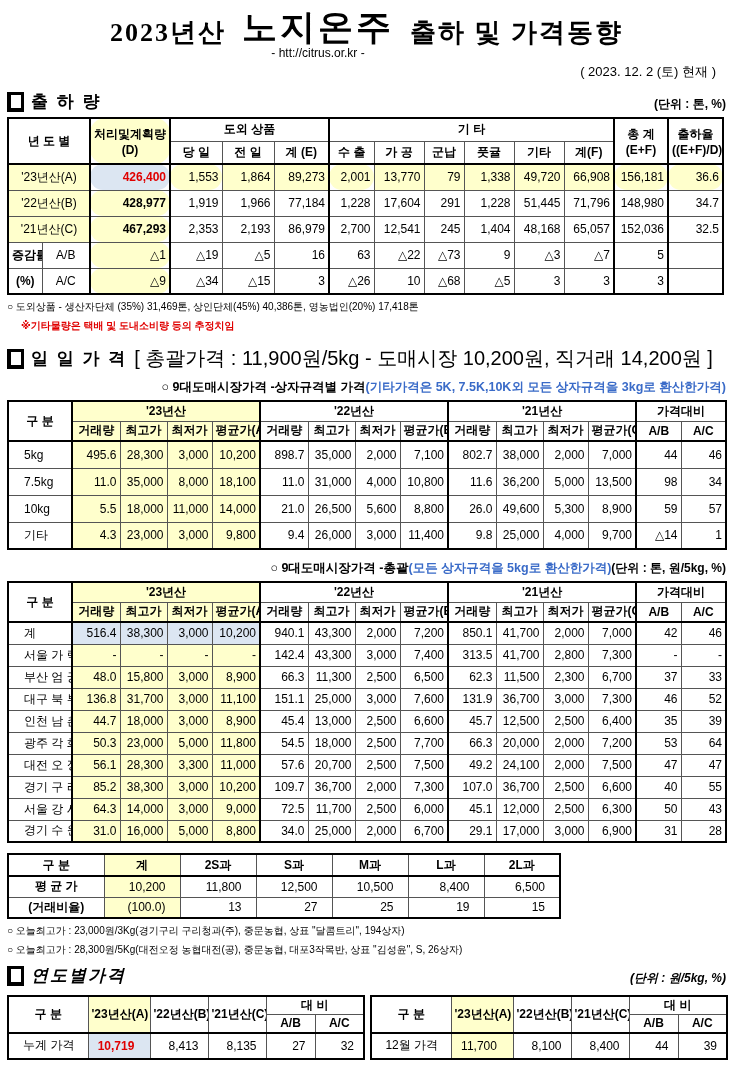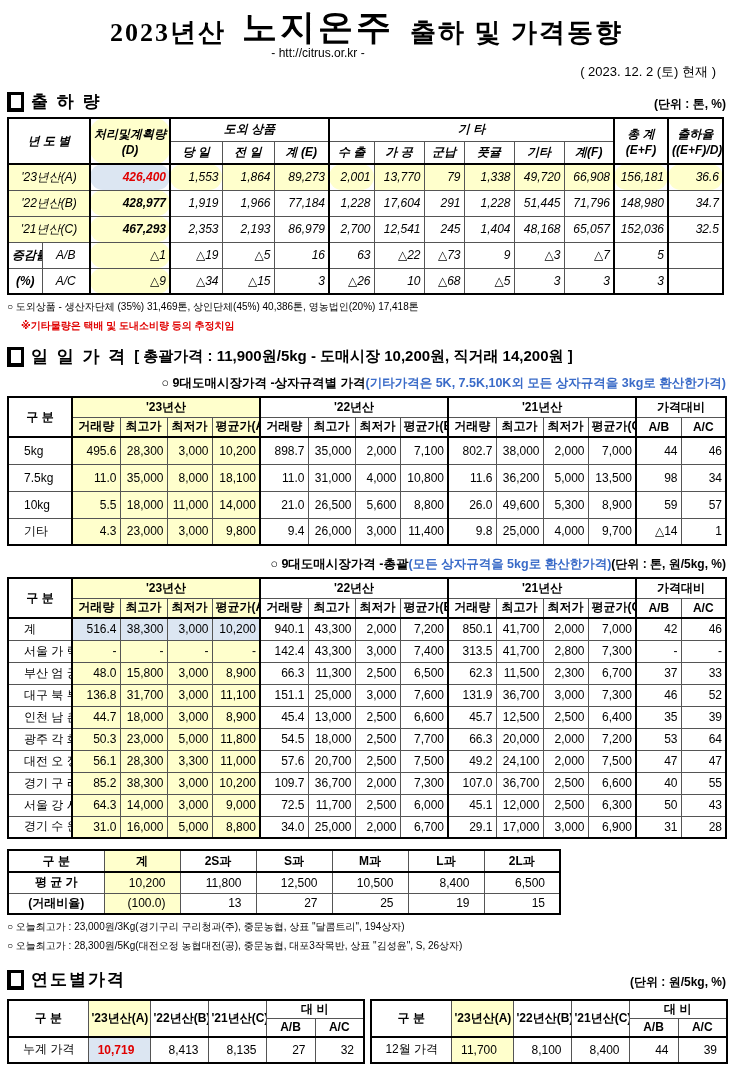--- a/index.html
+++ b/index.html
@@ -15,34 +15,34 @@
   .title-year,.title-rest{font-family:"Liberation Serif","DejaVu Serif",serif;font-weight:bold;font-size:26px;margin-top:5px;letter-spacing:2px;}
   .brand-wrap{display:flex;flex-direction:column;align-items:center;}
   .brand{font-family:"Liberation Serif","DejaVu Serif",serif;font-weight:bold;font-size:35px;line-height:1.0;letter-spacing:3px;}
   .url{font-size:12px;margin-top:1px;}
   .date-line{text-align:right;font-size:13px;margin:3px 10px 0 0;}
   
   .section{display:flex;justify-content:space-between;align-items:flex-end;margin-top:9px;}
   .sec-left{display:flex;align-items:center;gap:7px;}
   .sec-icon{width:10px;height:13px;border:3px solid #000;display:inline-block;border-left-width:4px;border-bottom-width:4px;}
   .sec-title{font-size:17px;font-weight:bold;letter-spacing:2px;}
-  .sec-detail{font-size:15px;font-weight:bold;letter-spacing:0;}
+  .sec-detail{font-size:20px;font-weight:normal;letter-spacing:0;}
   .unit{font-size:12px;font-weight:bold;}
   .subnote{display:flex;justify-content:flex-end;align-items:flex-end;margin-top:7px;font-size:12.5px;font-weight:bold;}
   .blue{color:#3A6BC8;}
   .note{font-size:10px;margin-top:5px;}
   .note.red{color:#E00000;font-weight:bold;margin-left:14px;}
   
   table{border-collapse:collapse;table-layout:fixed;border:2px solid #000;margin-top:4px;}
   th,td{border:1px solid #555;overflow:hidden;white-space:nowrap;padding:0 3px;}
   th{font-weight:bold;text-align:center;font-size:12px;}
   tbody tr:first-child td{border-top:2px solid #000;}
   .hl{background:#FFFFCC;}
   
-  .t1{width:601px;font-style:italic;}
+  .t1{width:601px;}
   .t1 thead tr{height:23px;}
   .t1 tbody tr{height:26px;}
   .t1 tbody td{text-align:right;}
   .t1 tbody td.col0,.t1 tbody td.col1{text-align:center;}
   .t1 .col2,.t1 .col3,.t1 .col6,.t1 .col12,.t1 .col13{border-left:2px solid #000;border-radius:15px;}
   .t1 .col9,.t1 .col10{border-left:1px dotted #777;}
   .t1 td.col2{background:#FFFFCC;}
   .t1 tr.y23 td{background:#FFFFCC;}
   .t1 tr.y23 td.col2{background:#DCE6F2;color:#E00000;font-weight:bold;}
   .t1 tr.y22 td.col0,.t1 tr.y21 td.col0{background:#FFFFCC;}
@@ -618,21 +618,21 @@
         <td class="col4">25</td>
         <td class="col5">19</td>
         <td class="col6">15</td>
       </tr>
     </tbody>
 </table>
 
 <div class="note">○ 오늘최고가  : 23,000원/3Kg(경기구리 구리청과(주), 중문농협, 상표 "달콤트리", 194상자)</div>
 <div class="note">○ 오늘최고가 : 28,300원/5Kg(대전오정 농협대전(공), 중문농협, 대포3작목반, 상표 "김성윤", S, 26상자)</div>
 
-<div class="section" style="margin-top:15px;">
+<div class="section" style="margin-top:7px;font-style:italic;">
   <span class="sec-left">
     <span class="sec-icon"></span>
     <span class="sec-title">연도별가격</span>
   </span>
   <span class="unit">(단위 : 원/5kg, %)</span>
 </div>
 
 <div class="ty-wrap">
   <table class="ty ty-left">
     <colgroup>

